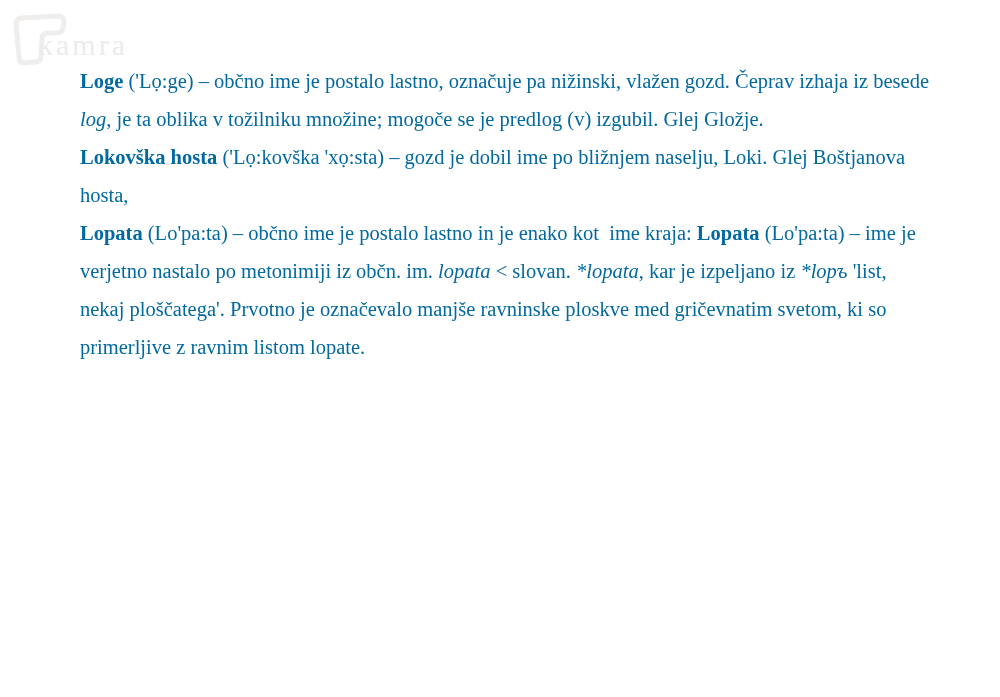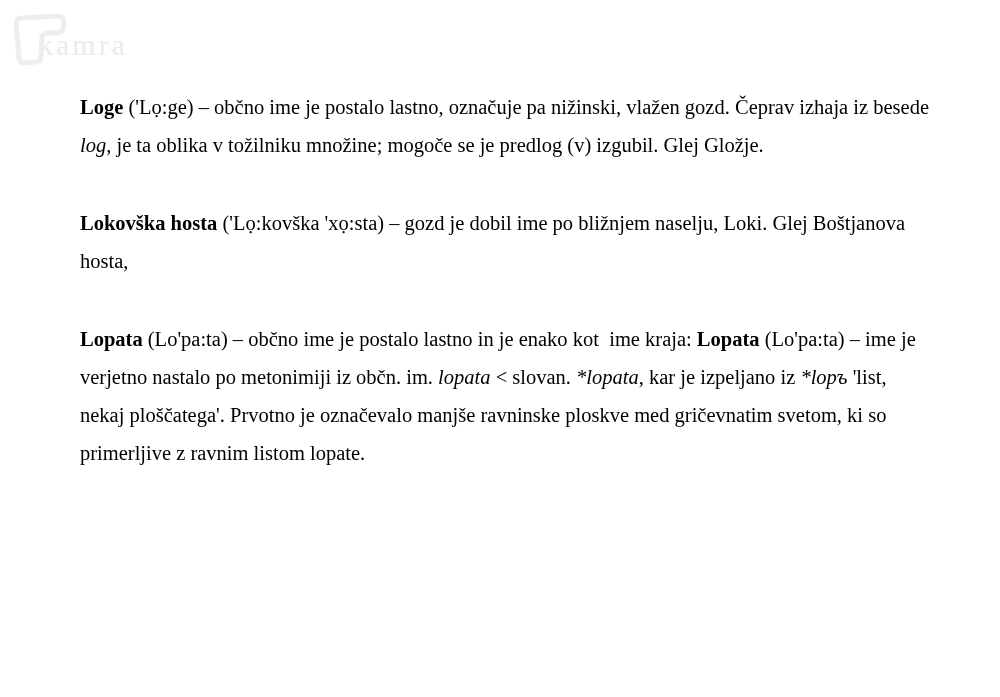--- a/index.html
+++ b/index.html
@@ -31,32 +31,31 @@
     top: 22px;
     font-family: "Liberation Serif", "DejaVu Serif", serif;
     font-size: 30px;
     letter-spacing: 3px;
     color: #edecea;
     text-shadow: 0 0 1px #f3f2f0;
   }
   .textblock {
     position: absolute;
     left: 80px;
-    top: 88px;
+    top: 62px;
     width: 852px;
-    color: #000000;
+    color: #0369a1;
     font-size: 20.5px;
     line-height: 38px;
   }
   .entry {
     margin: 0;
     white-space: pre-wrap;
   }
   .entry.gap {
-    margin-top: 40px;
     font-family: Liberation Serif, serif;
   }
   .bold { font-weight: bold; }
   .italic { font-style: italic; }
   .regular { font-weight: normal; font-style: normal; }
 </style>
 </head>
 <body>
 
 <div class="page">

